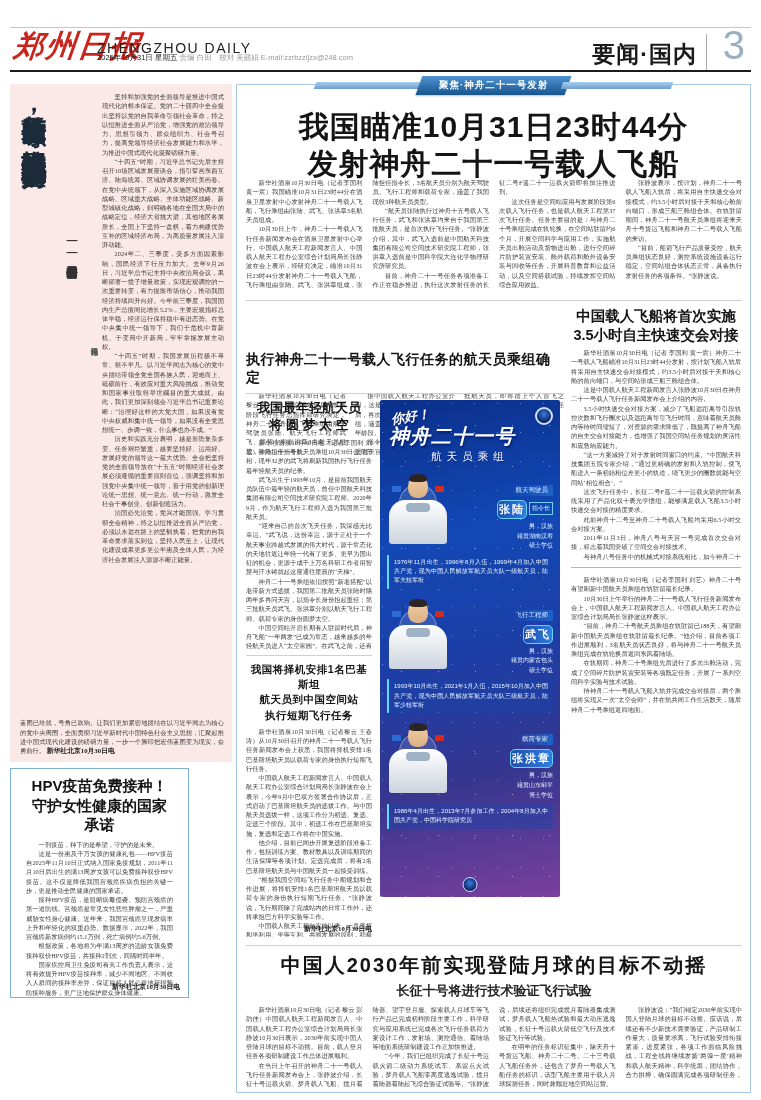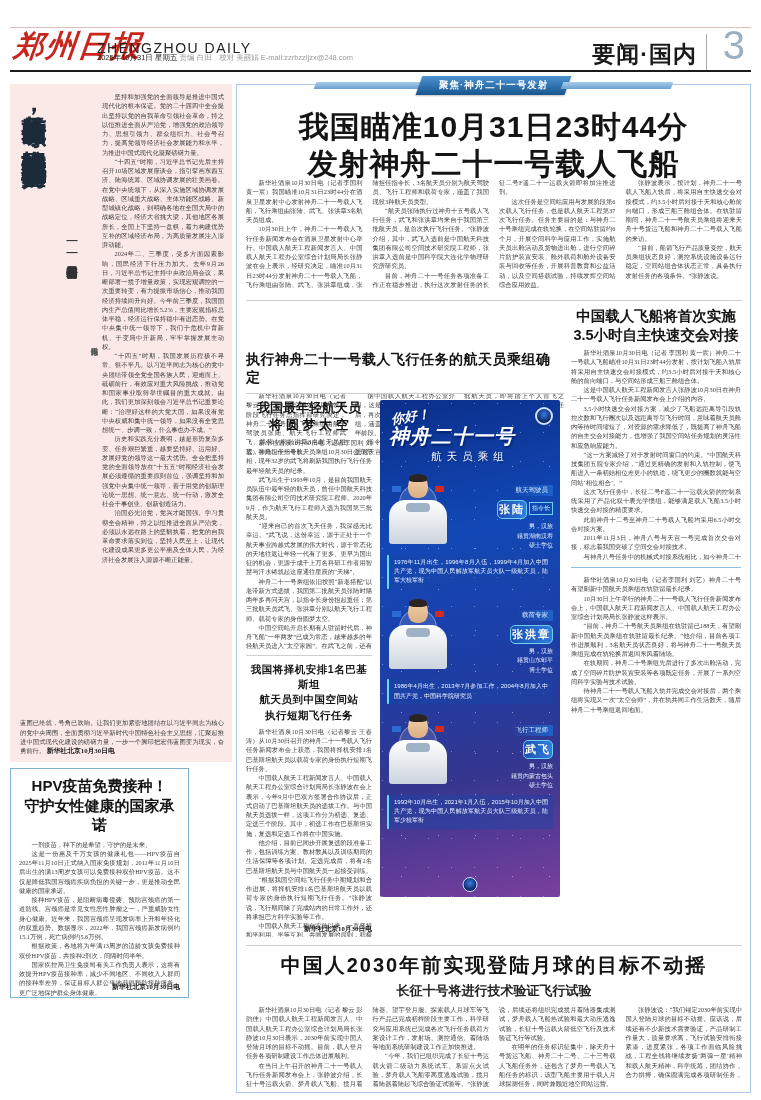--- a/index.html
+++ b/index.html
@@ -36,21 +36,21 @@
   .ed-sub{position:absolute;left:54px;top:150px;height:330px;writing-mode:vertical-rl;text-orientation:upright;
           font-size:11px;color:#333;font-weight:bold;}
   .ed-byline{position:absolute;left:79px;top:258px;height:120px;writing-mode:vertical-rl;text-orientation:upright;
              font-size:7.5px;color:#555;}
   .ed-body{position:absolute;left:92px;top:8px;width:122px;height:608px;}
   .ed-close{position:absolute;left:10px;right:8px;bottom:6px;font-family:"Liberation Serif",serif;
             font-size:6.3px;line-height:1.47;color:#3b3b3b;text-align:justify;}
 
   
   .hpv-box{left:10px;top:768px;width:179px;height:230px;border:1px solid #7fb2d2;box-sizing:border-box;
-           background:#fff;padding:7px 8px;}
+           background:#fff;padding:7px 15px;}
   .hpv-title{font-size:15px;line-height:1.3;text-align:center;}
   .hpv-body{height:158px;margin-top:5px;}
   .hpv-date{position:absolute;right:8px;bottom:5px;}
 
   
   .focus{left:236px;top:84px;width:515px;height:1009px;border:1px solid #a9c9e6;box-sizing:border-box;background:#fff;}
   .badge-row{position:absolute;top:-10px;left:0;right:0;height:20px;display:flex;align-items:center;justify-content:center;}
   .wing{height:7px;width:110px;background:linear-gradient(180deg,#a9cdec,#6ba0d0);transform:skewX(-20deg);}
   .wing.l{margin-right:-6px;}
   .wing.r{margin-left:-6px;}
@@ -293,54 +293,54 @@
           <div class="astro">
             <div class="ring"></div>
               <div class="head"></div>
             <div class="suit">
                 <i></i>
               </div>
               <div class="flag"></div>
               <div class="stripe"></div>
           </div>
           <div class="minfo">
-            <span class="role">载荷专家</span>
+            <span class="role">飞行工程师</span>
             <div class="nrow">
-              <span class="aname">张洪章</span>
+              <span class="aname">武飞</span>
             </div>
             <div class="ainfo">男，汉族
-籍贯山东邹平
-博士学位</div>
-          </div>
-        </div>
-        <div class="bio">1986年4月出生，2013年7月参加工作，2004年8月加入中国共产党，中国科学院研究员</div>
+籍贯内蒙古包头
+硕士学位</div>
+          </div>
+        </div>
+        <div class="bio">1993年10月出生，2021年1月入伍，2015年10月加入中国共产党，现为中国人民解放军航天员大队三级航天员，陆军少校军衔</div>
       </div>
 
       <div class="member">
         <div class="mrow">
           <div class="astro">
             <div class="ring"></div>
               <div class="head"></div>
             <div class="suit">
                 <i></i>
               </div>
               <div class="flag"></div>
               <div class="stripe"></div>
           </div>
           <div class="minfo">
-            <span class="role">飞行工程师</span>
+            <span class="role">载荷专家</span>
             <div class="nrow">
-              <span class="aname">武飞</span>
+              <span class="aname">张洪章</span>
             </div>
             <div class="ainfo">男，汉族
-籍贯内蒙古包头
-硕士学位</div>
-          </div>
-        </div>
-        <div class="bio">1993年10月出生，2021年1月入伍，2015年10月加入中国共产党，现为中国人民解放军航天员大队三级航天员，陆军少校军衔</div>
+籍贯山东邹平
+博士学位</div>
+          </div>
+        </div>
+        <div class="bio">1986年4月出生，2013年7月参加工作，2004年8月加入中国共产党，中国科学院研究员</div>
       </div>
 
       <div class="plogo"></div>
     </div>
 
     <div class="hr hr3"></div>
 
     <div class="pak-art">
       <h3 class="h-sans">
         <span>我国将择机安排1名巴基斯坦</span><br>

